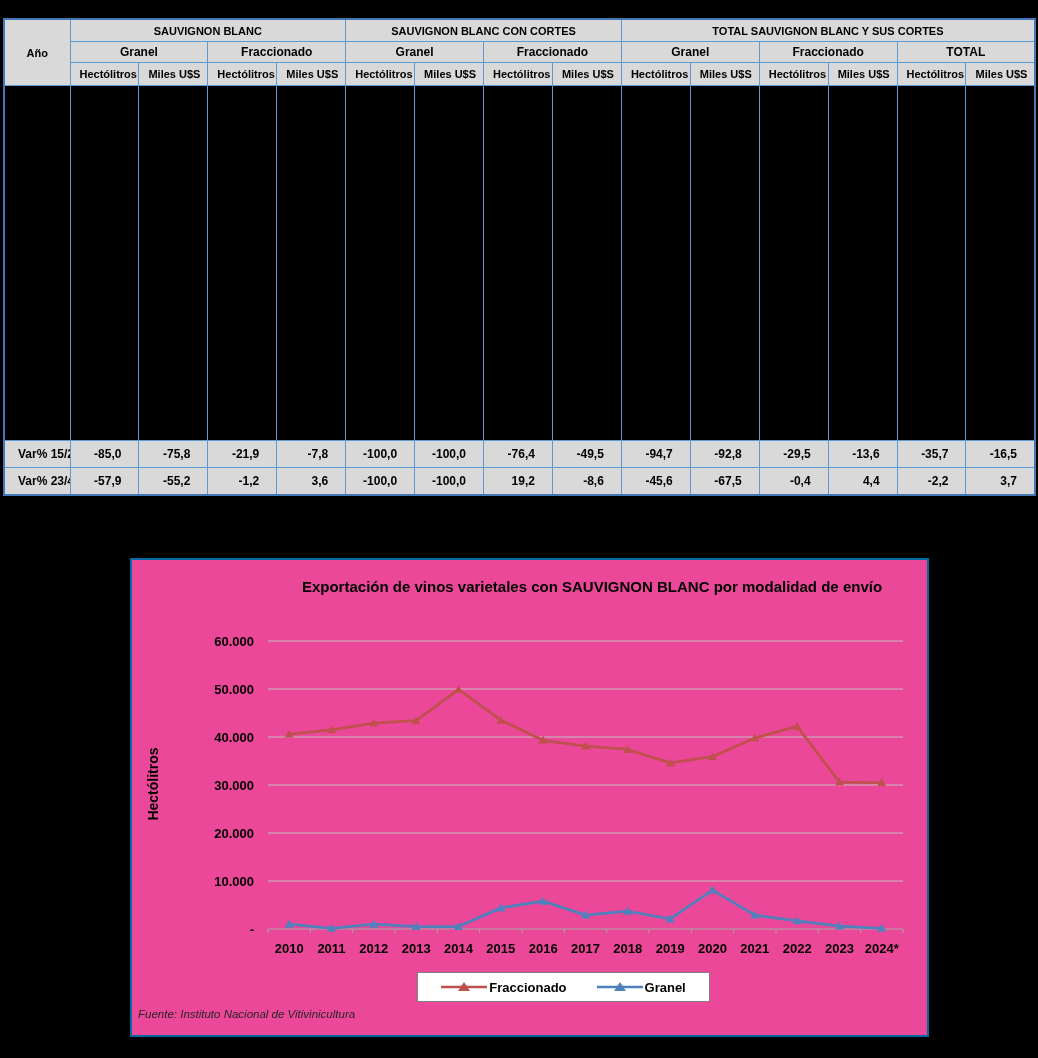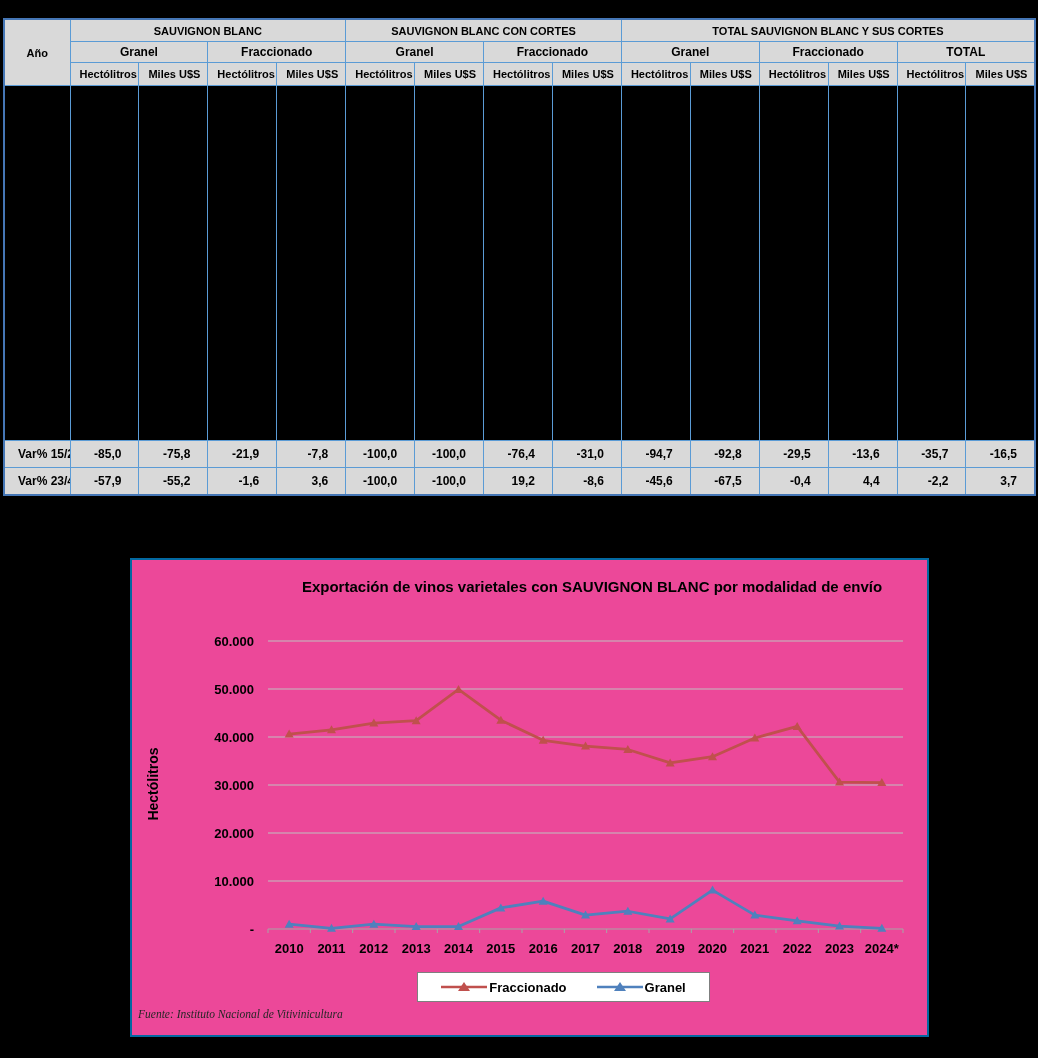--- a/index.html
+++ b/index.html
@@ -27,21 +27,21 @@
              border:2px solid #0369a1;}
   .chart-title{position:absolute;left:140px;top:18px;width:640px;text-align:center;
                font-weight:bold;font-size:15px;color:#000;}
   .y-axis-title{position:absolute;left:-42px;top:214px;width:130px;height:20px;text-align:center;
                 font-weight:bold;font-size:14px;color:#000;transform:rotate(-90deg);}
   #chart-svg{position:absolute;left:0;top:0;}
   .legend{position:absolute;left:285px;top:412px;width:291px;height:28px;border:1px solid #7F7F7F;
           background:#fff;display:flex;align-items:center;justify-content:center;gap:30px;
           font-weight:bold;font-size:13px;color:#000;}
   .legend-item{display:flex;align-items:center;gap:2px;}
-  .source{position:absolute;left:6px;top:448px;font-style:italic;font-size:11.5px;color:#262626;font-family:Liberation Serif, serif;}
+  .source{position:absolute;left:6px;top:448px;font-style:italic;font-size:11.5px;color:#262626;}
 </style>
 </head>
 <body>
 
 <div class="canvas">
 
   <table id="data-table">
     <colgroup id="table-cols">
         <col style="width:66px">
         <col>
@@ -112,33 +112,33 @@
         </tr>
         <tr class="var-row">
           <td class="var-label">Var% 15/24</td>
           <td class="var-value neg">-85,0</td>
           <td class="var-value neg">-75,8</td>
           <td class="var-value neg">-21,9</td>
           <td class="var-value neg">-7,8</td>
           <td class="var-value neg">-100,0</td>
           <td class="var-value neg">-100,0</td>
           <td class="var-value neg">-76,4</td>
-          <td class="var-value neg">-31,0</td>
+          <td class="var-value neg">-49,5</td>
           <td class="var-value neg">-94,7</td>
           <td class="var-value neg">-92,8</td>
           <td class="var-value neg">-29,5</td>
           <td class="var-value neg">-13,6</td>
           <td class="var-value neg">-35,7</td>
           <td class="var-value neg">-16,5</td>
         </tr>
         <tr class="var-row">
           <td class="var-label">Var% 23/44</td>
           <td class="var-value neg">-57,9</td>
           <td class="var-value neg">-55,2</td>
-          <td class="var-value neg">-1,6</td>
+          <td class="var-value neg">-1,2</td>
           <td class="var-value pos">3,6</td>
           <td class="var-value neg">-100,0</td>
           <td class="var-value neg">-100,0</td>
           <td class="var-value pos">19,2</td>
           <td class="var-value neg">-8,6</td>
           <td class="var-value neg">-45,6</td>
           <td class="var-value neg">-67,5</td>
           <td class="var-value neg">-0,4</td>
           <td class="var-value pos">4,4</td>
           <td class="var-value neg">-2,2</td>

